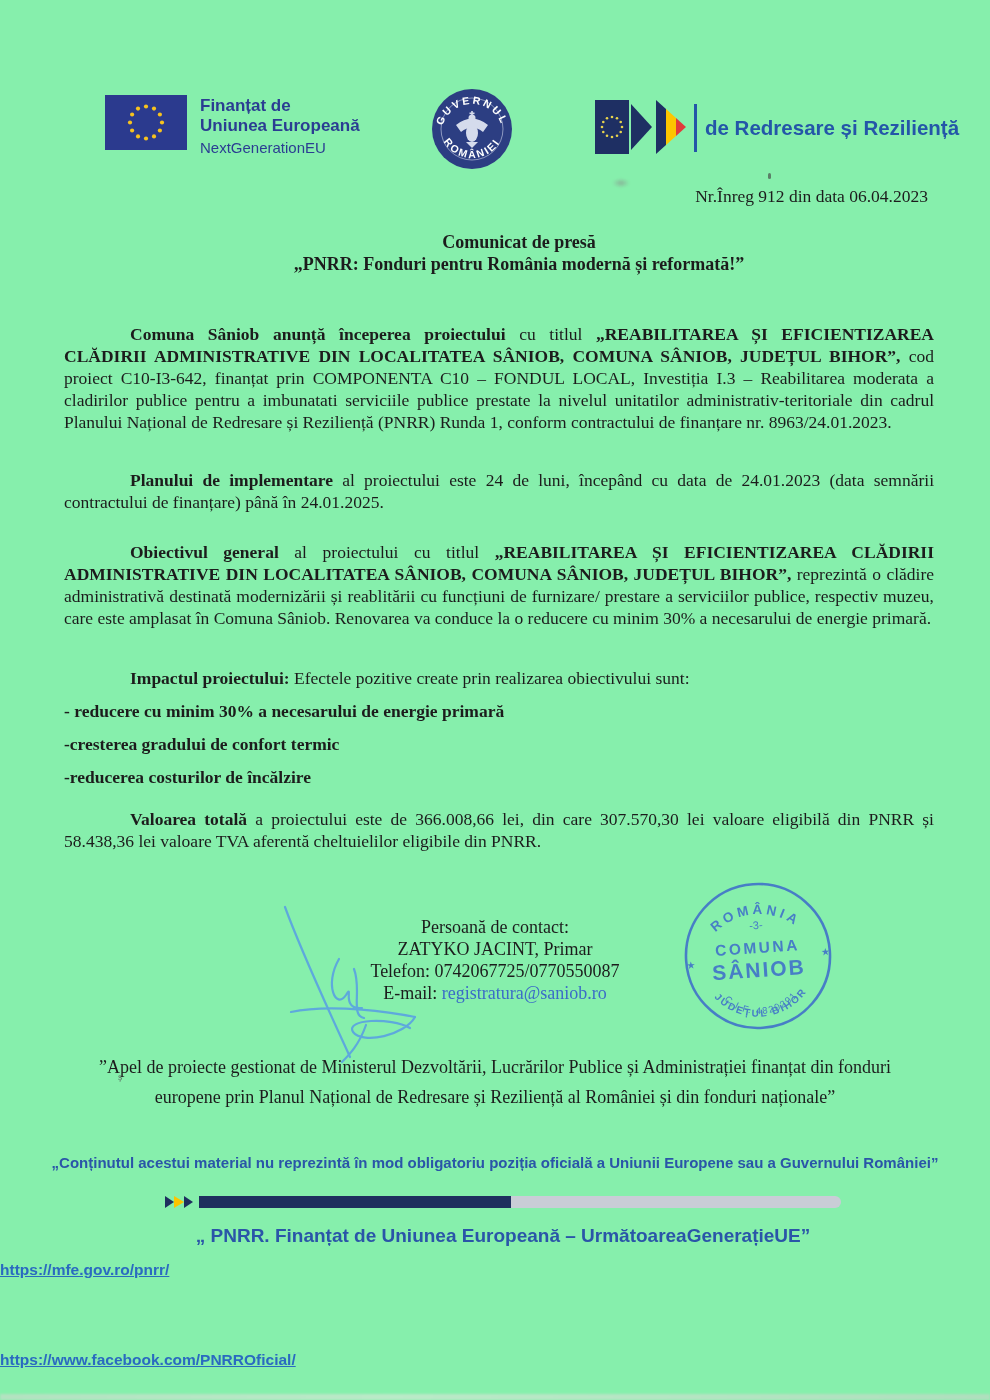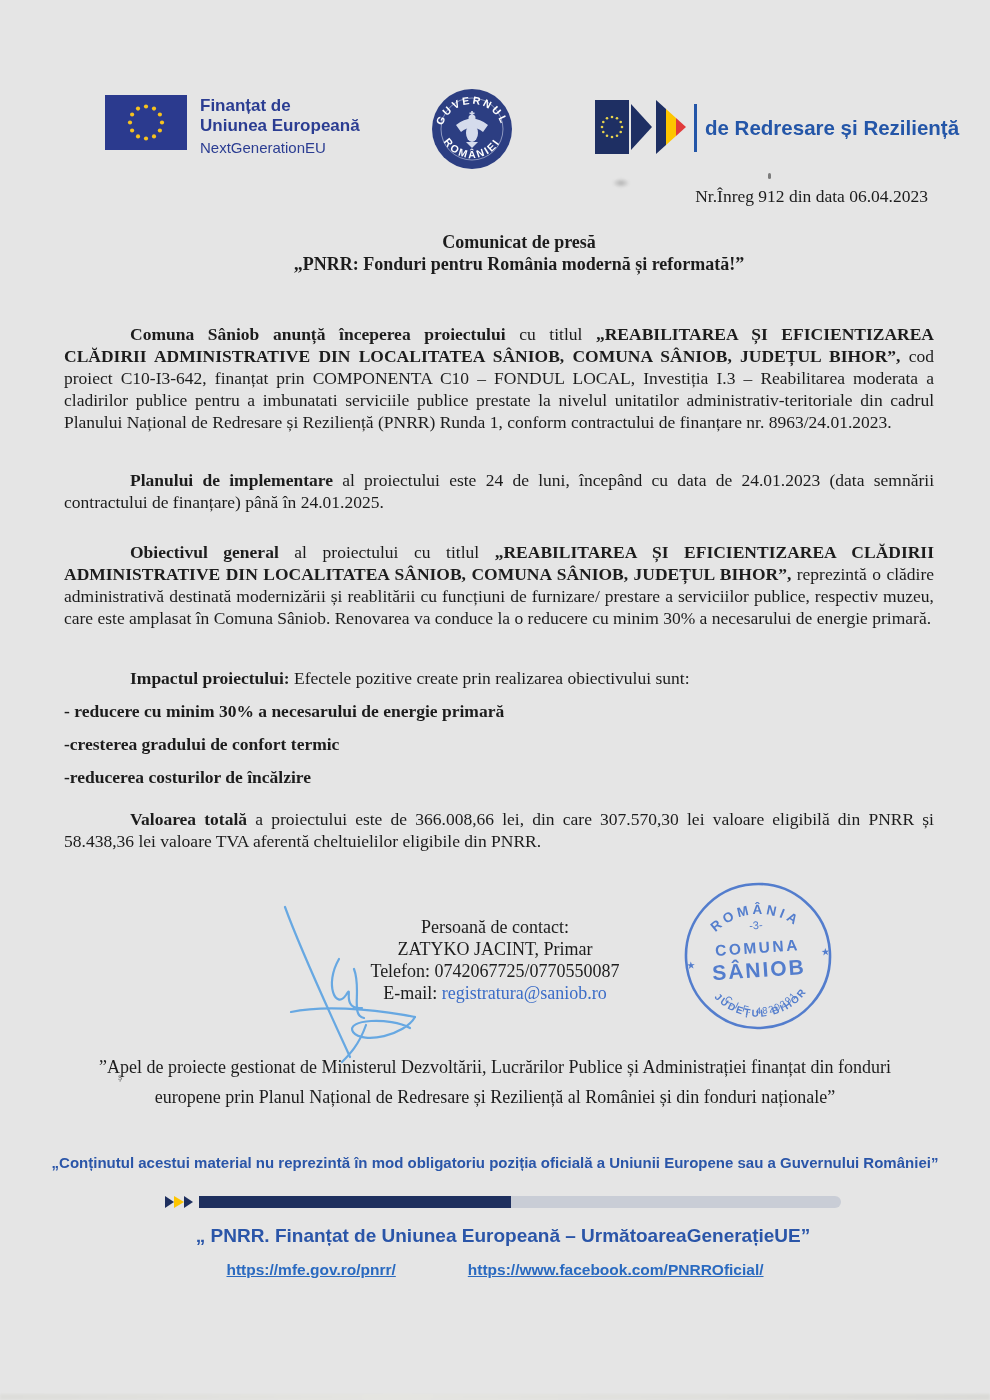--- a/index.html
+++ b/index.html
@@ -1,16 +1,16 @@
 <!DOCTYPE html>
 <html><head>
 <meta charset="utf-8">
 <style>
   html,body{margin:0;padding:0;background:#fff;}
-  .page{position:relative;width:990px;height:1400px;background:#e5e5e5;overflow:hidden;
+  .page{position:relative;width:990px;height:1400px;background:#86efac;overflow:hidden;
         font-family:"Liberation Serif",serif;color:#1c1c1c;}
   
   .header{position:relative;height:185px;}
   .eu-logo{position:absolute;left:105px;top:95px;display:flex;gap:13px;}
   .eu-text{font-family:"Liberation Sans",sans-serif;color:#2b3d92;padding-top:1px;}
   .eu-text .b{font-weight:bold;font-size:17px;line-height:20px;}
   .eu-text .r{font-size:15px;line-height:20px;margin-top:2px;}
   .gov-seal{position:absolute;left:428px;top:85px;}
   .pnrr-logo{position:absolute;left:595px;top:99px;display:flex;align-items:center;}
   .pnrr-sep{width:3px;height:48px;background:#2456a8;margin:0 8px 0 7px;}
@@ -41,21 +41,21 @@
   
   .quote{margin:48px auto 0;width:845px;text-align:center;font-size:18px;line-height:30px;}
   .disclaimer{margin-top:42px;text-align:center;font-family:"Liberation Sans",sans-serif;
               font-size:15px;font-weight:bold;color:#2a55a8;}
   .footer-bar{margin:24px 0 0 165px;width:678px;display:flex;align-items:center;}
   .fb-navy{height:12px;width:312px;background:#1e2f5e;}
   .fb-gray{height:12px;width:330px;background:#c9cdd6;border-radius:0 6px 6px 0;}
   .tagline{margin-top:16px;text-align:center;font-family:"Liberation Sans",sans-serif;
            font-size:19px;font-weight:bold;color:#2a55a8;padding-left:16px;}
   .links{margin-top:14px;display:flex;justify-content:center;gap:72px;
-         font-family:"Liberation Sans",sans-serif;font-size:15.5px;font-weight:600;}
+         font-family:"Liberation Sans",sans-serif;font-size:15.5px;font-weight:600;flex-direction:column;}
   .links a{color:#2a6ac0;text-decoration:underline;}
   .stamp text{font-family:"Liberation Sans",sans-serif;}
 </style>
 </head>
 <body>
 
 <div class="page">
 
   <div class="header">
 

